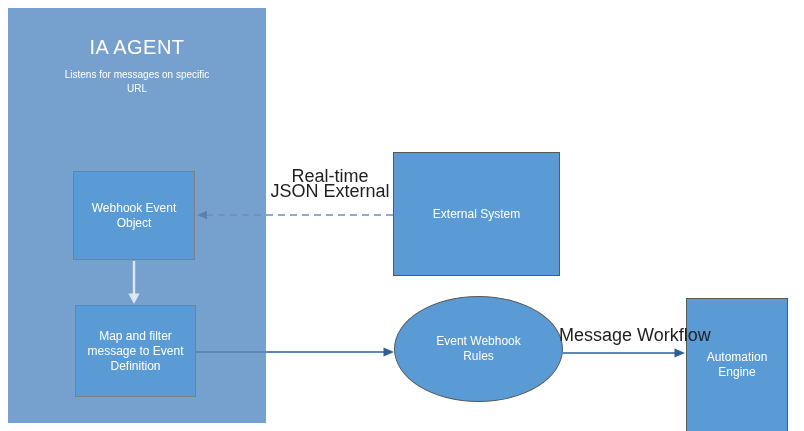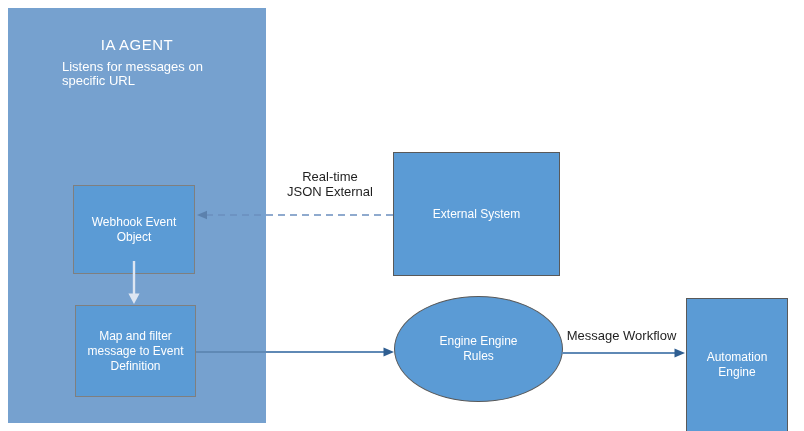--- a/index.html
+++ b/index.html
@@ -25,31 +25,31 @@
     height: 415px;
     background: #76a1cf;
   }
   .agent-title {
     position: absolute;
     top: 28px;
     left: 0;
     width: 100%;
     text-align: center;
     color: #ffffff;
-    font-size: 15px;
+    font-size: 20px;
     letter-spacing: 0.5px;
   }
   .agent-subtitle {
     position: absolute;
-    top: 52px;
+    top: 60px;
     left: 54px;
     width: 150px;
-    text-align: left;
+    text-align: center;
     color: #ffffff;
-    font-size: 13px;
+    font-size: 10px;
     line-height: 14px;
   }
 
   
   .node {
     position: absolute;
     display: flex;
     align-items: center;
     justify-content: center;
     text-align: center;
@@ -57,21 +57,20 @@
     color: #ffffff;
     font-size: 12px;
     line-height: 15px;
     box-sizing: border-box;
   }
   .node-webhook {
     left: 73px;  top: 171px;
     width: 122px; height: 89px;
     border: 1px solid #7f7f7f;
     padding: 0 10px;
-    margin-top: 14px;
   }
   .node-mapfilter {
     left: 75px;  top: 305px;
     width: 121px; height: 92px;
     border: 1px solid #7f7f7f;
     padding: 0 8px;
   }
   .node-external {
     left: 393px; top: 152px;
     width: 167px; height: 124px;
@@ -98,21 +97,21 @@
     left: 0; top: 0;
     width: 804px;
     height: 431px;
     pointer-events: none;
   }
 
   
   .edge-label {
     position: absolute;
     color: #1f1f1f;
-    font-size: 13px;
+    font-size: 18px;
     line-height: 15px;
     text-align: center;
     white-space: nowrap;
   }
   .lbl-realtime { left: 270px; top: 169px; width: 120px; white-space: normal; }
   .lbl-triggers { left: 276px; top: 327px; width: 120px; }
   .lbl-executes { left: 559px; top: 328px; width: 125px; }
 </style>
 </head>
 <body>
@@ -130,21 +129,21 @@
 
   <div class="node node-external">
     <span>External System</span>
   </div>
 
   <div class="node node-mapfilter">
     <span>Map and filter message to Event Definition</span>
   </div>
 
   <div class="node node-ellipse">
-    <span>Engine Engine Rules</span>
+    <span>Event Webhook Rules</span>
   </div>
 
   <div class="node node-automation">
     <span>Automation Engine</span>
   </div>
 
   <svg class="connectors" viewBox="0 0 804 431" xmlns="http://www.w3.org/2000/svg">
 
     <g>
       <line x1="393" y1="215" x2="204" y2="215" stroke="#6b8ebf" stroke-width="1.6" stroke-dasharray="7 5"></line>

